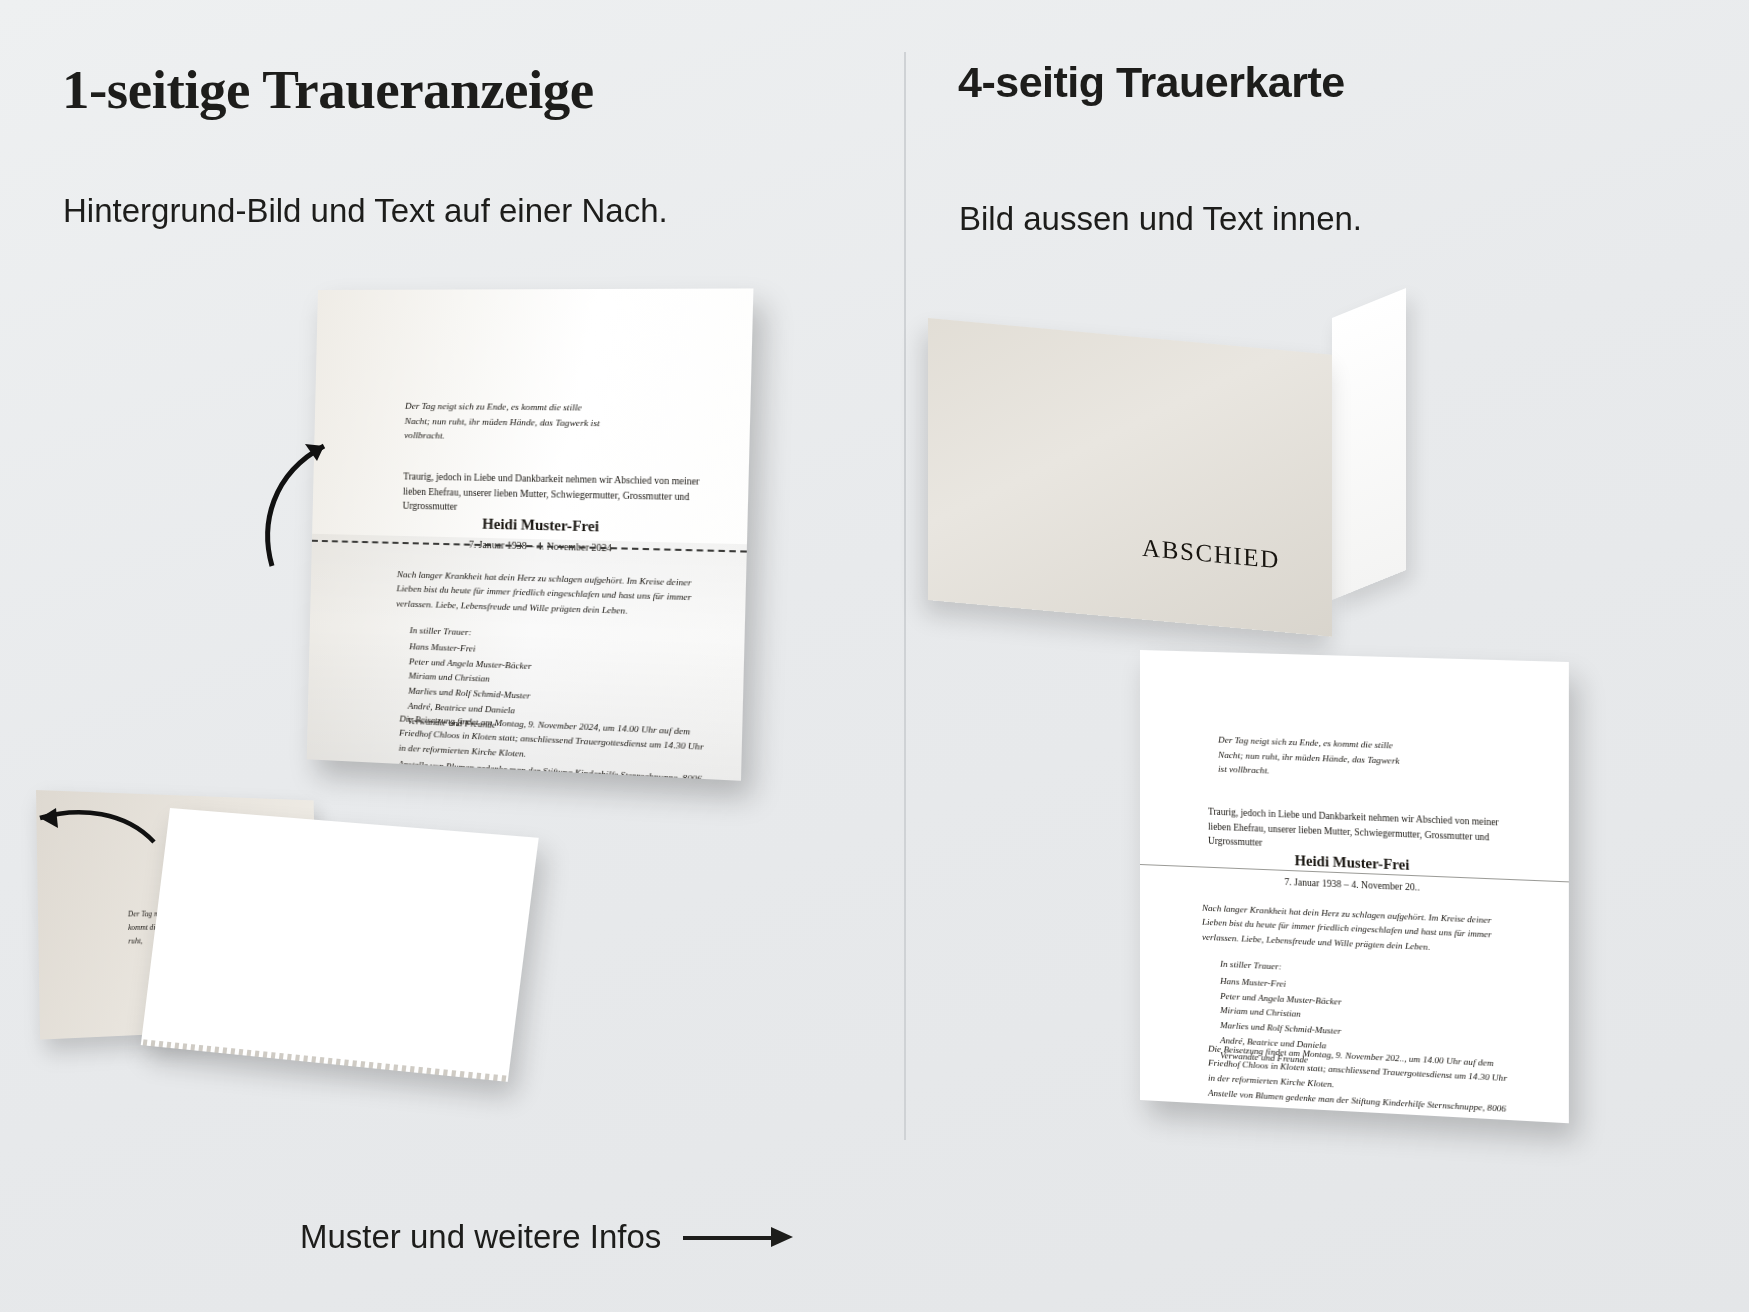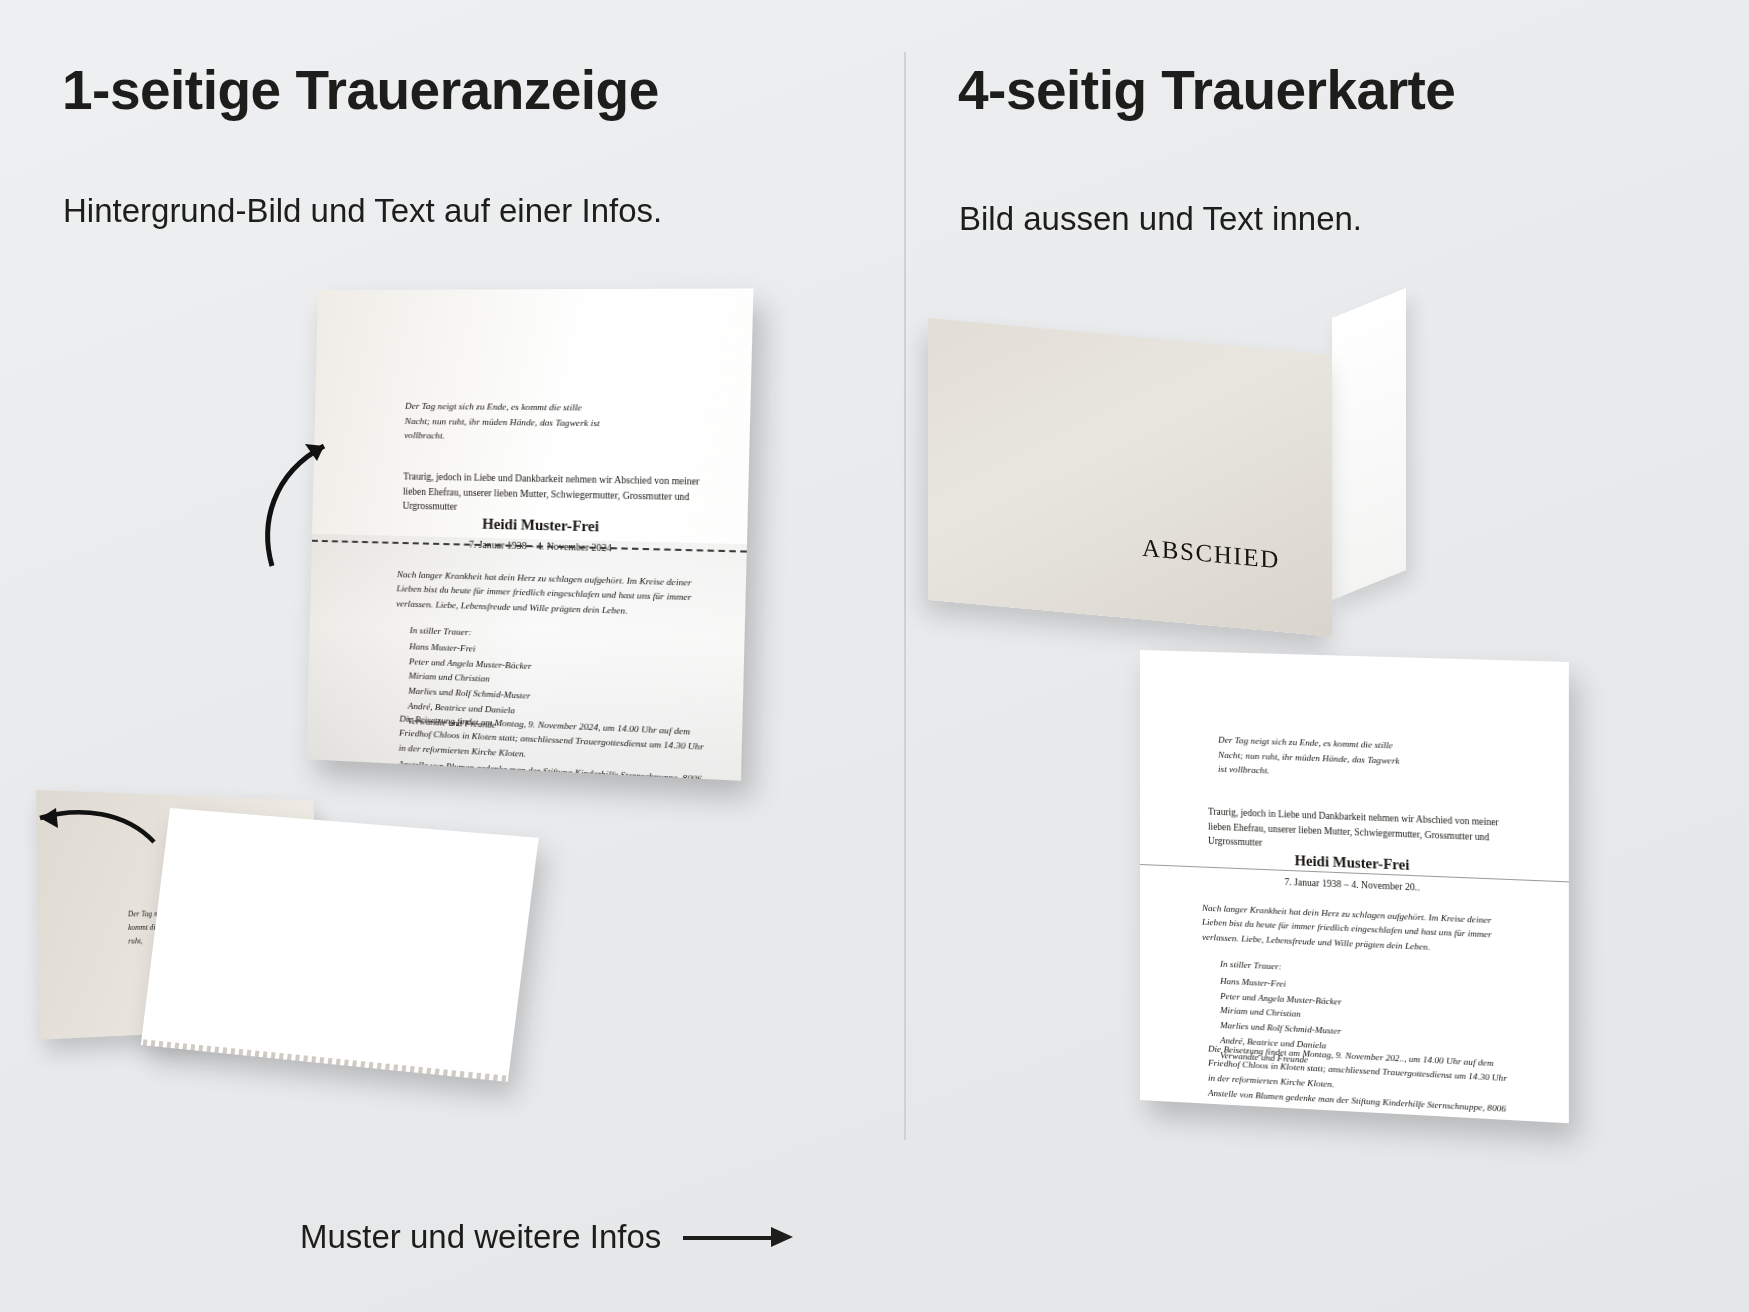--- a/index.html
+++ b/index.html
@@ -30,33 +30,34 @@
   }
 
   
   .col-left-title {
     position: absolute;
     left: 62px;
     top: 58px;
     font-size: 55px;
     font-weight: 700;
     letter-spacing: -0.5px;
+    font-family: Liberation Serif, serif;
   }
   .col-left-sub {
     position: absolute;
     left: 63px;
     top: 192px;
     font-size: 33px;
     font-weight: 400;
   }
   .col-right-title {
     position: absolute;
     left: 958px;
     top: 58px;
-    font-size: 55px;
+    font-size: 43px;
     font-weight: 700;
     letter-spacing: -0.5px;
   }
   .col-right-sub {
     position: absolute;
     left: 959px;
     top: 200px;
     font-size: 33px;
     font-weight: 400;
   }
@@ -309,21 +310,21 @@
   .i-blumen { left: 68px;  top: 432px; width: 300px; }
 </style>
 </head>
 <body>
 
 <div class="page">
 
   <div class="divider"></div>
 
   <div class="col-left-title">1-seitige Traueranzeige</div>
-  <div class="col-left-sub">Hintergrund-Bild und Text auf einer Infos.</div>
+  <div class="col-left-sub">Hintergrund-Bild und Text auf einer Nach.</div>
 
   <div class="col-right-title">4-seitig Trauerkarte</div>
   <div class="col-right-sub">Bild aussen und Text innen.</div>
 
   <div class="sheet1-wrap">
     <div class="sheet1">
       <div class="fold-dash"></div>
 
       <div class="card-text verse s1-verse">Der Tag neigt sich zu Ende, es kommt die stille Nacht; nun ruht, ihr müden Hände, das Tagwerk ist vollbracht.</div>
       <div class="card-text body-s s1-intro">Traurig, jedoch in Liebe und Dankbarkeit nehmen wir Abschied von meiner lieben Ehefrau, unserer lieben Mutter, Schwiegermutter, Grossmutter und Urgrossmutter</div>

